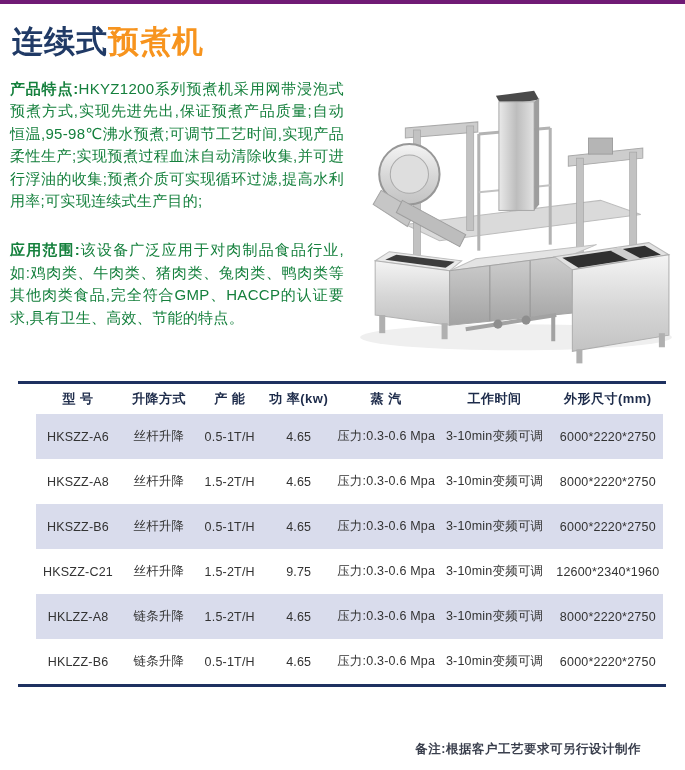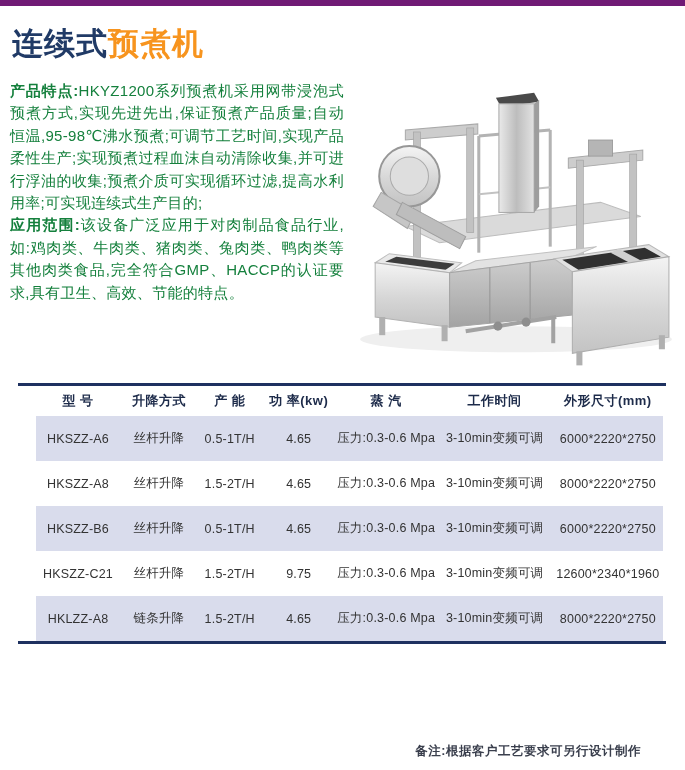--- a/index.html
+++ b/index.html
@@ -1,37 +1,37 @@
 <!DOCTYPE html>
 <html><head>
 <meta charset="utf-8">
 <style>
   * { margin:0; padding:0; box-sizing:border-box; }
   html,body { background:#ffffff; }
   body { font-family:"Liberation Sans","DejaVu Sans",sans-serif; }
   .page {
     position:relative; width:685px; height:770px; background:#fff;
-    overflow:hidden; border-top:6px solid #701a75;
+    overflow:hidden; border-top:4px solid #701a75;
   }
   
   .title {
     position:absolute; top:20px; left:12px;
     font-size:31px; font-weight:bold; letter-spacing:1px; line-height:36px;
     white-space:nowrap;
   }
   .title .t-blue  { color:#203a66; }
   .title .t-orange{ color:#f7941e; }
   
   .text-col {
     position:absolute; top:74px; left:10px; width:334px;
     font-size:15px; line-height:22.4px; color:#15803d;
     text-align:justify; letter-spacing:0.3px;
   }
   .para-label { font-weight:bold; }
-  .para-2 { }
+  .para-2 { margin-top:27px; }
   
   .image-col { position:absolute; top:66px; left:347px; width:332px; height:300px; }
   .image-col svg { width:100%; height:100%; display:block; }
   
   .table-wrap { position:absolute; top:377px; left:0; width:685px;padding-left:8px; }
   .rule { height:3px; background:#1e3160; width:648px; margin-left:10px; }
   .spec-table {
     width:627px; margin-left:28px; border-collapse:collapse; table-layout:fixed;
   }
   .spec-table th {
@@ -196,20 +196,29 @@
         </tr>
         <tr>
           <td>HKLZZ-A8</td>
           <td>链条升降</td>
           <td>1.5-2T/H</td>
           <td>4.65</td>
           <td>压力:0.3-0.6 Mpa</td>
           <td>3-10min变频可调</td>
           <td>8000*2220*2750</td>
         </tr>
+        <tr>
+          <td>HKLZZ-B6</td>
+          <td>链条升降</td>
+          <td>0.5-1T/H</td>
+          <td>4.65</td>
+          <td>压力:0.3-0.6 Mpa</td>
+          <td>3-10min变频可调</td>
+          <td>6000*2220*2750</td>
+        </tr>
       </tbody>
     </table>
     <div class="rule"></div>
   </div>
 
   <div class="note">备注:根据客户工艺要求可另行设计制作</div>
 
 </div>
 
 </body></html>

